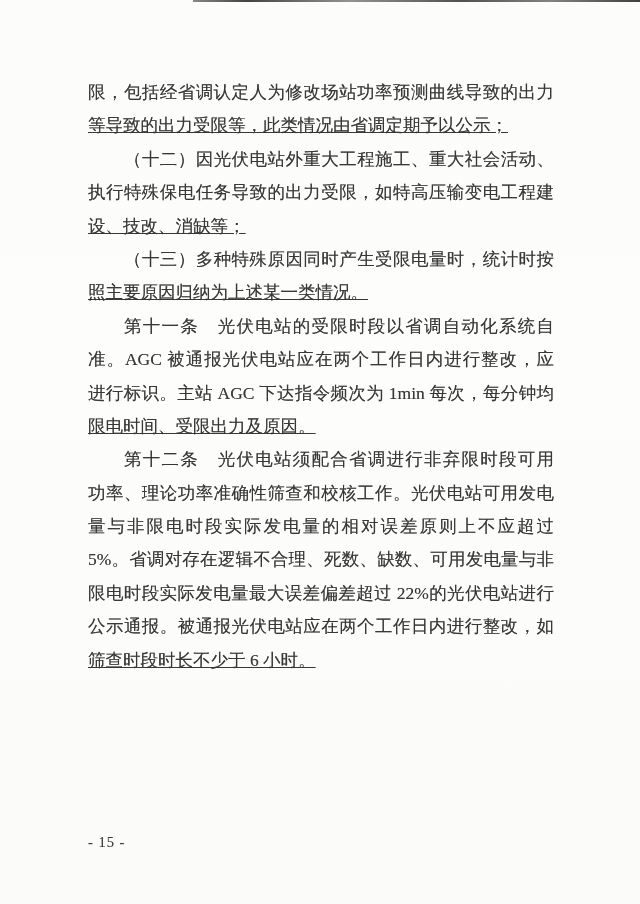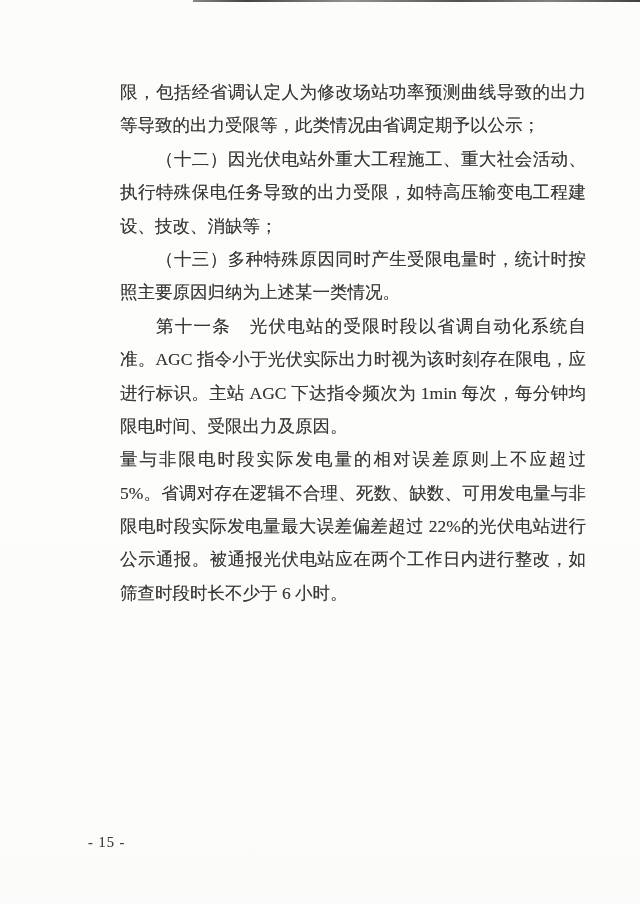--- a/index.html
+++ b/index.html
@@ -33,33 +33,33 @@
       rgba(30,30,30,0.85) 100%);
   }
   .textblock {
     position: absolute;
     left: 88px;
     top: 76px;
     width: 466px;
     color: #383838;
     font-size: 17.5px;
     text-shadow: 0 0 0.5px rgba(56,56,56,0.55);
-    margin-left: 32px;
   }
   .line {
     height: 33.4px;
     line-height: 33.4px;
     text-align: justify;
     text-align-last: justify;
     overflow: hidden;
     white-space: normal;
   }
   .line.last {
     text-align: center;
     text-align-last: left;
+    text-decoration: underline;
   }
   .line.indent {
     text-indent: 36px;
   }
   .pageno {
     position: absolute;
     left: 88px;
     top: 834px;
     width: 466px;
     font-size: 14.5px;
@@ -75,23 +75,25 @@
   <div class="scan-edge"></div>
   <div class="textblock">
       <div class="line">限，包括经省调认定人为修改场站功率预测曲线导致的出力</div>
       <div class="line last">等导致的出力受限等，此类情况由省调定期予以公示；</div>
       <div class="line indent">（十二）因光伏电站外重大工程施工、重大社会活动、</div>
       <div class="line">执行特殊保电任务导致的出力受限，如特高压输变电工程建</div>
       <div class="line last">设、技改、消缺等；</div>
       <div class="line indent">（十三）多种特殊原因同时产生受限电量时，统计时按</div>
       <div class="line last">照主要原因归纳为上述某一类情况。</div>
       <div class="line indent">第十一条　光伏电站的受限时段以省调自动化系统自</div>
-      <div class="line">准。AGC 指令小于光伏实际出力时视为该时刻存在限电，应</div>
+      <div class="line">准。AGC 被通报光伏电站应在两个工作日内进行整改，应</div>
       <div class="line">进行标识。主站 AGC 下达指令频次为 1min 每次，每分钟均</div>
       <div class="line last">限电时间、受限出力及原因。</div>
+      <div class="line indent">第十二条　光伏电站须配合省调进行非弃限时段可用</div>
+      <div class="line">功率、理论功率准确性筛查和校核工作。光伏电站可用发电</div>
       <div class="line">量与非限电时段实际发电量的相对误差原则上不应超过</div>
       <div class="line">5%。省调对存在逻辑不合理、死数、缺数、可用发电量与非</div>
       <div class="line">限电时段实际发电量最大误差偏差超过 22%的光伏电站进行</div>
       <div class="line">公示通报。被通报光伏电站应在两个工作日内进行整改，如</div>
       <div class="line last">筛查时段时长不少于 6 小时。</div>
     </div>
   <div class="pageno">- 15 -</div>
 </div>
 
 </body></html>

